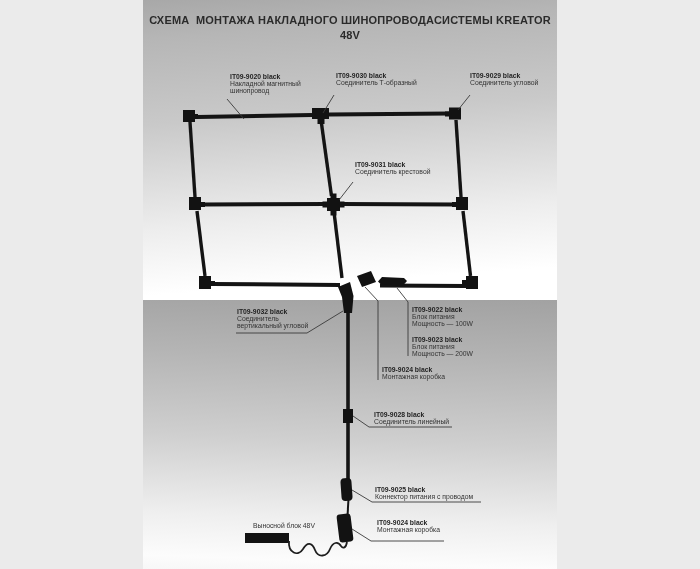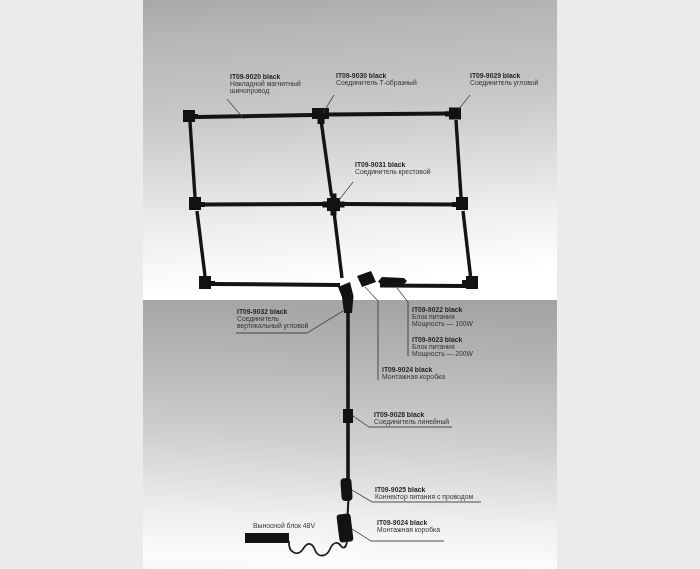--- a/index.html
+++ b/index.html
@@ -34,20 +34,21 @@
 </head>
 <body>
 
 <div class="stage">
 
   <div class="scene-band">
     <div class="ceiling"></div>
     <div class="wall"></div>
   </div>
 
+  <div class="title"><span>СХЕМА  МОНТАЖА НАКЛАДНОГО ШИНОПРОВОДА</span><span>СИСТЕМЫ KREATOR 48V</span></div>
 
   <svg class="artwork" width="700" height="569" viewBox="0 0 700 569">
 
     <g stroke="#141414" stroke-width="4" fill="none">
       <path d="M197,117 L312,115"></path>
       <path d="M329,114.5 L450,113.5"></path>
       <path d="M202,204.5 L327,204"></path>
       <path d="M340,204 L456,204.5"></path>
       <path d="M212,284 L340,285"></path>
       <path d="M380,285.5 L466,286"></path>

